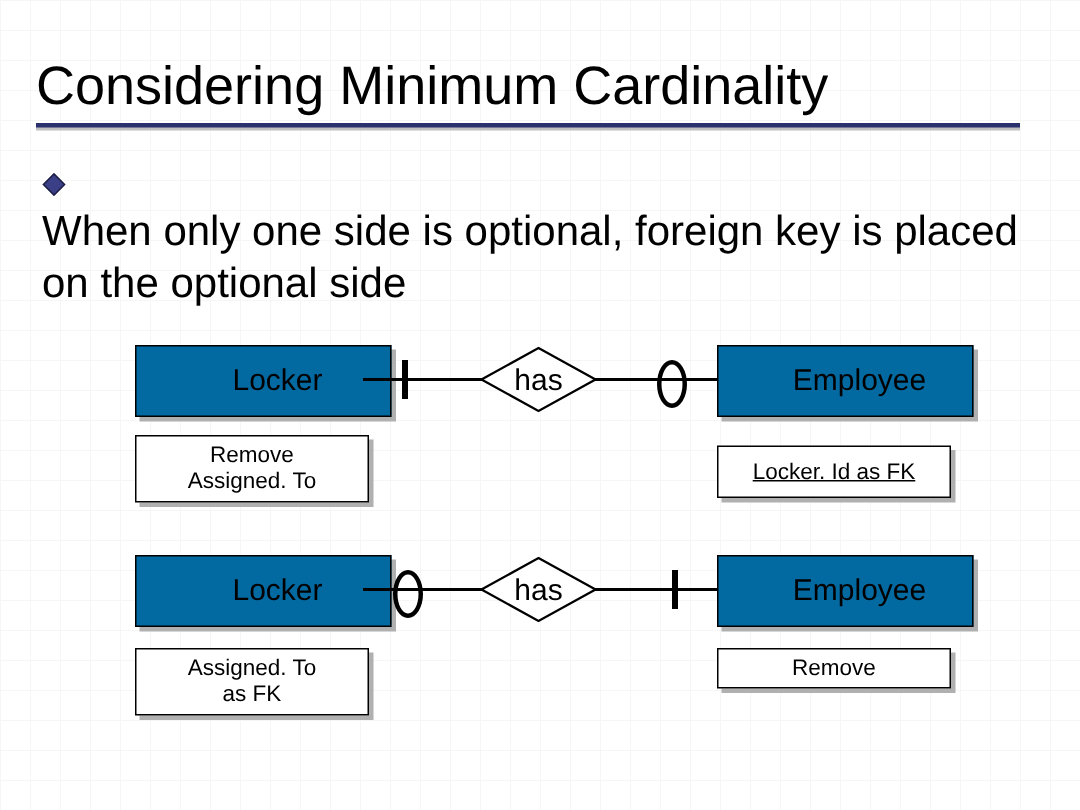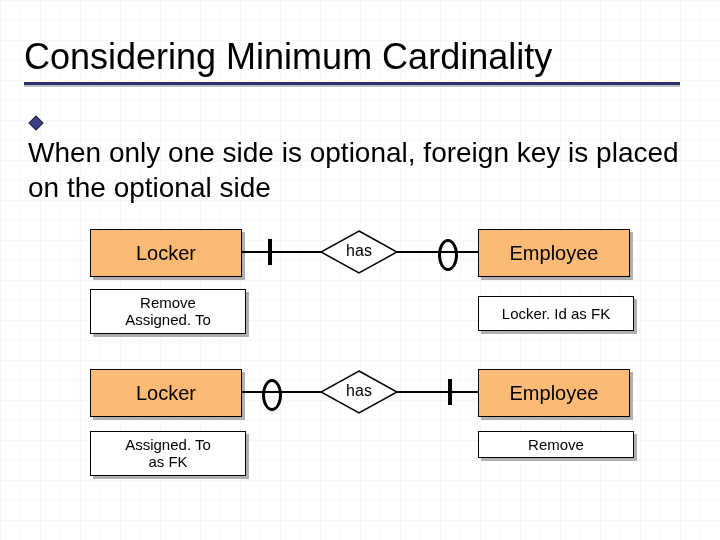--- a/index.html
+++ b/index.html
@@ -59,27 +59,28 @@
 
   .diagram {
     position: relative;
     height: 290px;
     margin-top: 4px;
   }
   .entity {
     position: absolute;
     width: 150px;
     height: 46px;
-    background: #fdba74;
+    background: #0369a1;
     border: 1px solid #000;
     box-shadow: 3px 3px 0 #b0b0b0;
     display: flex;
     align-items: center;
     justify-content: center;
     font-size: 20px;
+    padding-left: 19px;
   }
   .note {
     position: absolute;
     width: 150px;
     border: 1px solid #000;
     box-shadow: 3px 3px 0 #b0b0b0;
     background: #fff;
     font-size: 15px;
     text-align: center;
     padding: 4px 2px;
@@ -92,21 +93,21 @@
     background: #000;
   }
   .rhombus {
     position: absolute;
     width: 78px;
     height: 44px;
   }
   .rhombus svg { display:block; }
   .rel-label {
     position: absolute;
-    font-size: 16px;
+    font-size: 20px;
     text-align: center;
     width: 78px;
     pointer-events: none;
   }
   .card-mark {
     position: absolute;
     font-family: monospace;
   }
   .bar-mark {
     width: 4px;
@@ -158,21 +159,21 @@
     </div>
     <div class="rel-label" style="left:320px; top:23px;">has</div>
 
     <div class="card-mark bar-mark" style="left:268px; top:20px;"></div>
     <div class="card-mark oval-mark" style="left:438px; top:20px;"></div>
 
     <div class="note" style="left:90px; top:70px;">
       <div>Remove</div>
       <div>Assigned. To</div>
     </div>
-    <div class="note" style="left:478px; top:77px; padding:8px 2px;">Locker. Id as FK</div>
+    <div class="note" style="left:478px; top:77px; padding:8px 2px;text-decoration:underline;">Locker. Id as FK</div>
 
     <div class="entity" style="left:90px; top:150px;">Locker</div>
     <div class="entity" style="left:478px; top:150px;">Employee</div>
     <div class="rel-line" style="left:242px; top:172px; width:236px;"></div>
     <div class="rhombus" style="left:320px; top:151px;">
       <svg width="78" height="44" viewBox="0 0 78 44">
         <polygon points="39,1 77,22 39,43 1,22" fill="#fff" stroke="#000" stroke-width="1.5"></polygon>
       </svg>
     </div>
     <div class="rel-label" style="left:320px; top:163px;">has</div>

